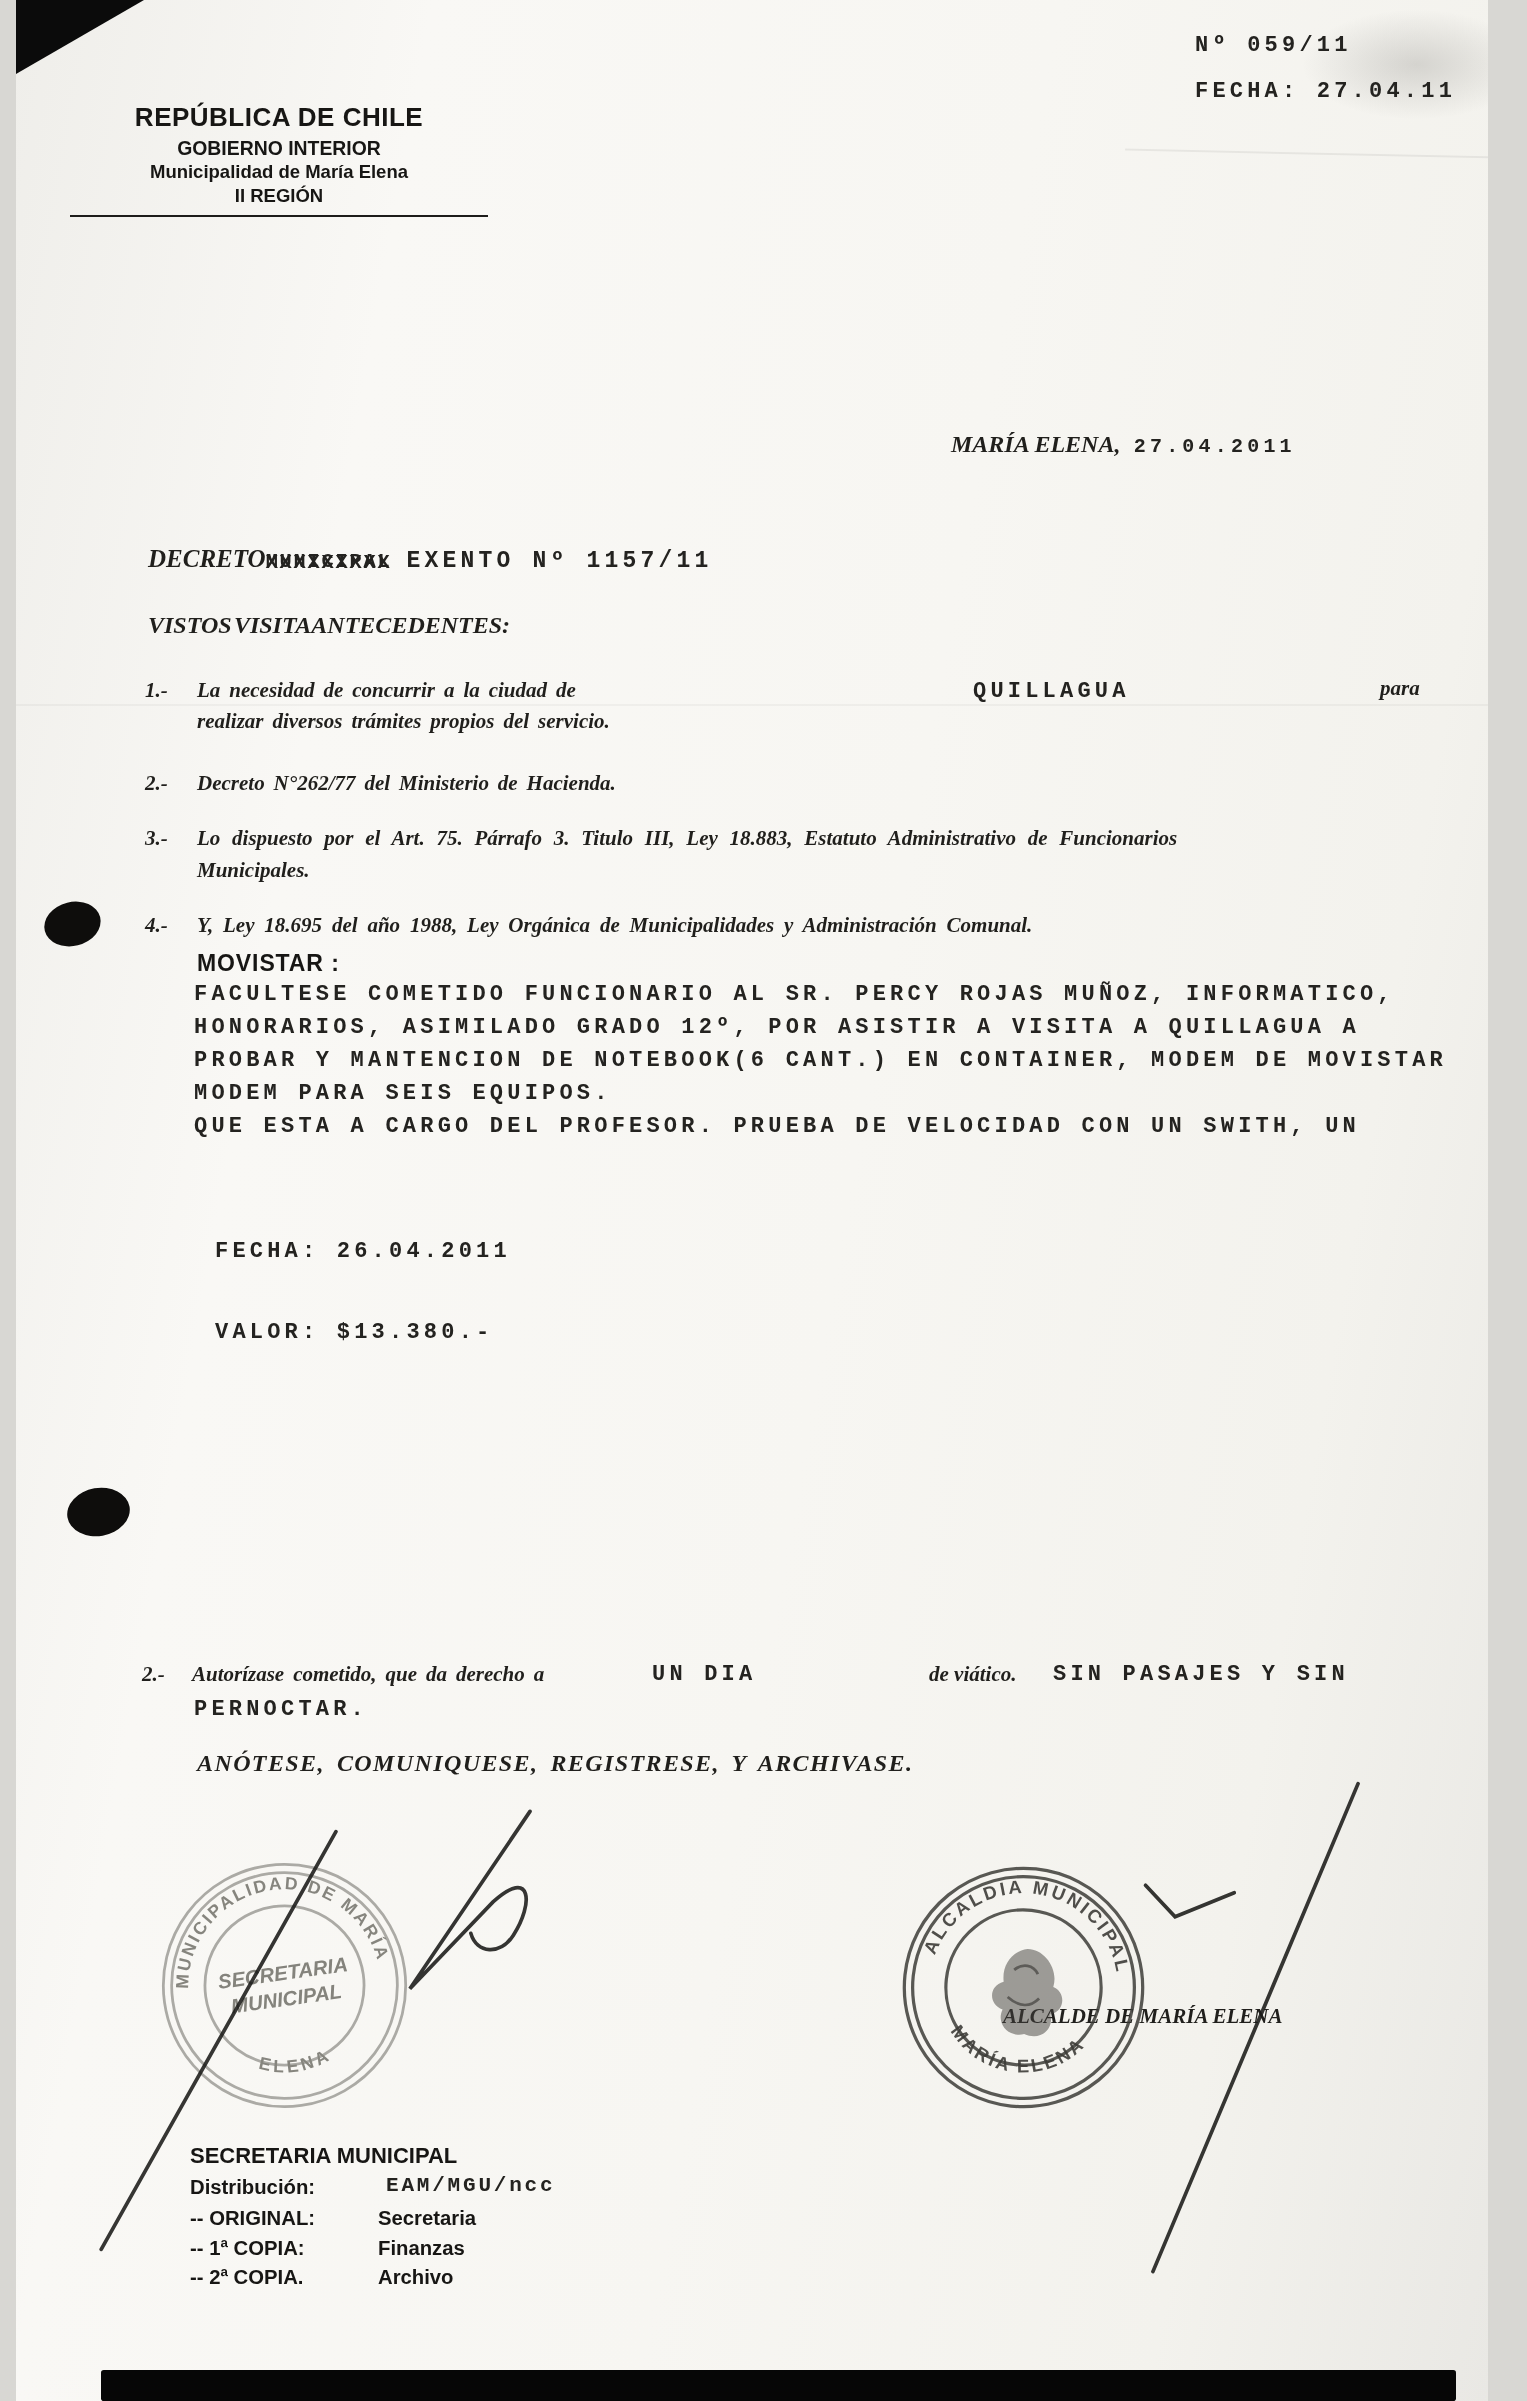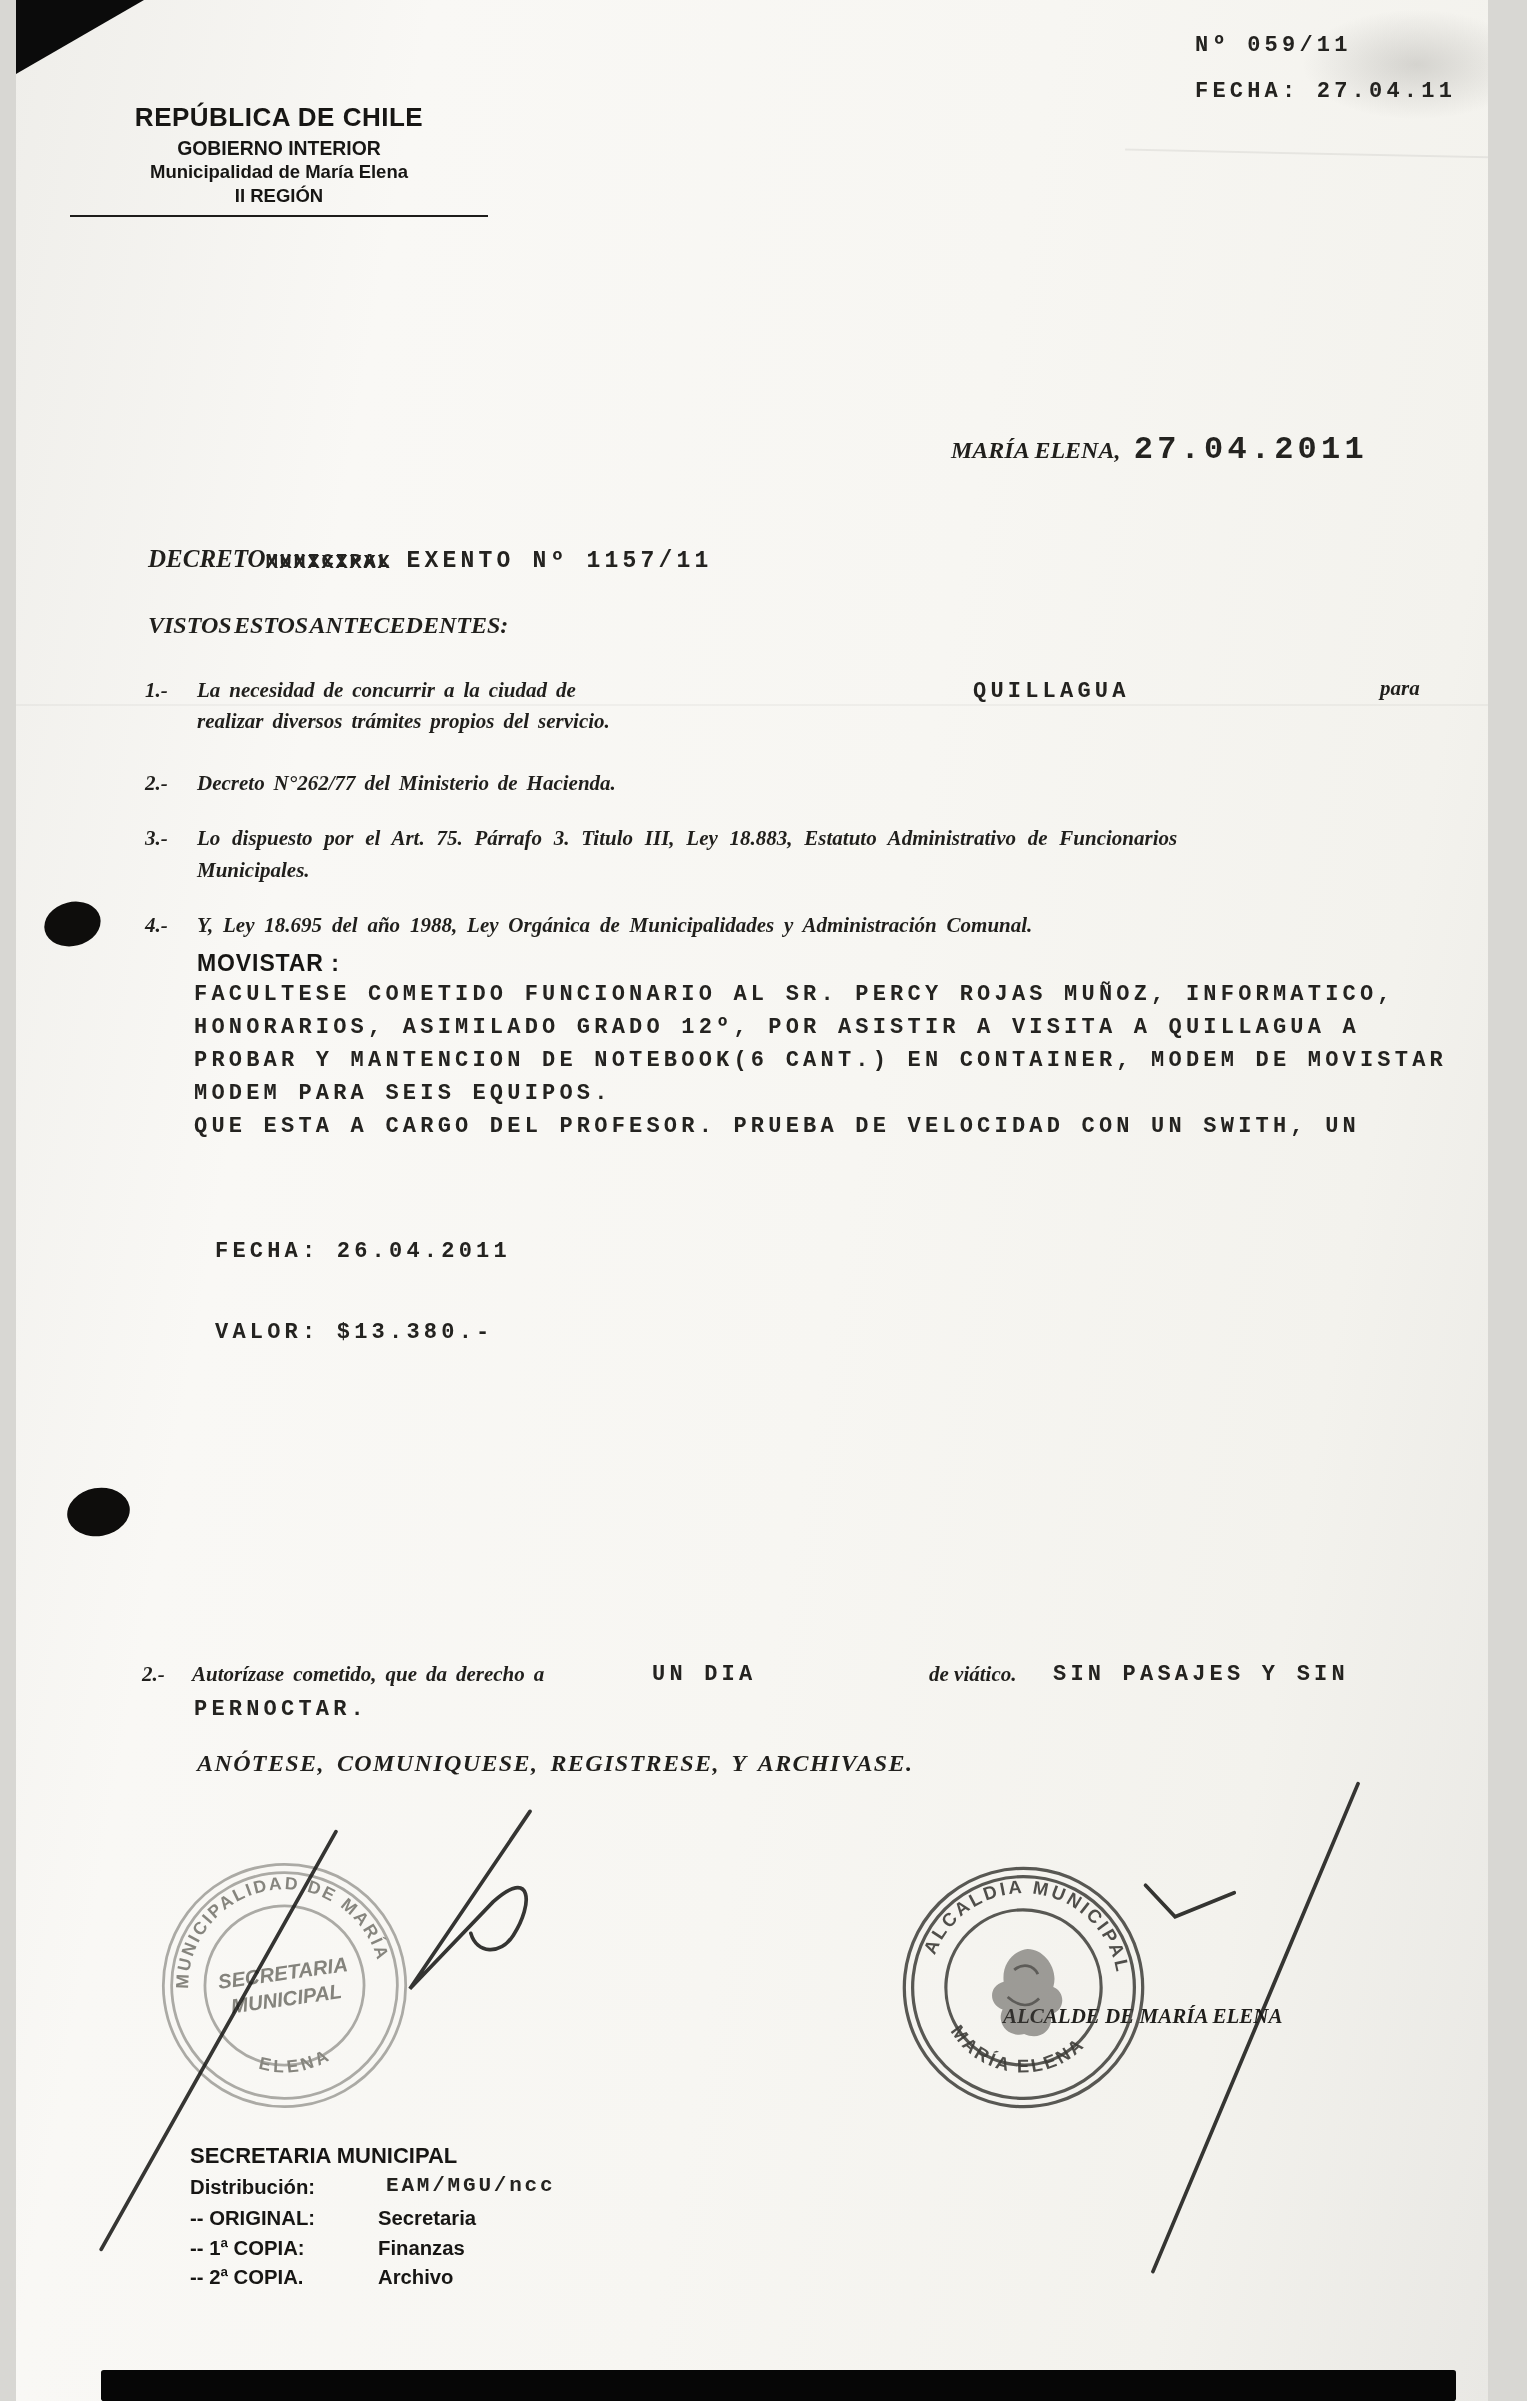--- a/index.html
+++ b/index.html
@@ -60,28 +60,28 @@
   <div class="abs letterhead">
     <div class="sa l1">REPÚBLICA DE CHILE</div>
     <div class="sa l2">GOBIERNO INTERIOR</div>
     <div class="sa l3">Municipalidad de María Elena</div>
     <div class="sa l4">II REGIÓN</div>
     <div class="rule"></div>
   </div>
 
   <div class="abs" style="left:935px;top:431px;">
     <span class="si" style="font-size:24px;">MARÍA ELENA,</span>
-    <span class="mo" style="font-size:32px;margin-left:9.2px;">27.04.2011</span>
+    <span class="mo" style="font-size:20px;margin-left:9.2px;">27.04.2011</span>
   </div>
 
   <div class="abs" style="left:132px;top:545px;">
     <span class="si" style="font-size:25px;">DECRETO</span><span class="struckwrap mo" style="font-size:20.3px;letter-spacing:1.8px;"><span>MUNICIPAL</span><span class="over">XXXXXXXXX</span></span><span class="mo" style="font-size:23px;margin-left:15px;">EXENTO Nº 1157/11</span>
   </div>
 
-  <div class="abs si" style="left:132px;top:612px;font-size:24px;word-spacing:-3.7px;">VISTOS ESTOS ANTECEDENTES:</div>
+  <div class="abs si" style="left:132px;top:612px;font-size:24px;word-spacing:-3.7px;">VISTOS VISITA ANTECEDENTES:</div>
 
   <div class="abs si" style="left:129px;top:678px;font-size:21px;">1.-</div>
   <div class="abs si" style="left:181px;top:678px;font-size:21px;word-spacing:3.7px;">La necesidad de concurrir a la ciudad de</div>
   <div class="abs mo" style="left:957px;top:679px;font-size:22px;">QUILLAGUA</div>
   <div class="abs si" style="left:1364px;top:676px;font-size:21px;">para</div>
   <div class="abs si" style="left:181px;top:709px;font-size:21px;word-spacing:3.7px;">realizar diversos trámites propios del servicio.</div>
 
   <div class="abs si" style="left:129px;top:771px;font-size:21px;">2.-</div>
   <div class="abs si" style="left:181px;top:771px;font-size:21px;word-spacing:3.7px;">Decreto N°262/77 del Ministerio de Hacienda.</div>
 

